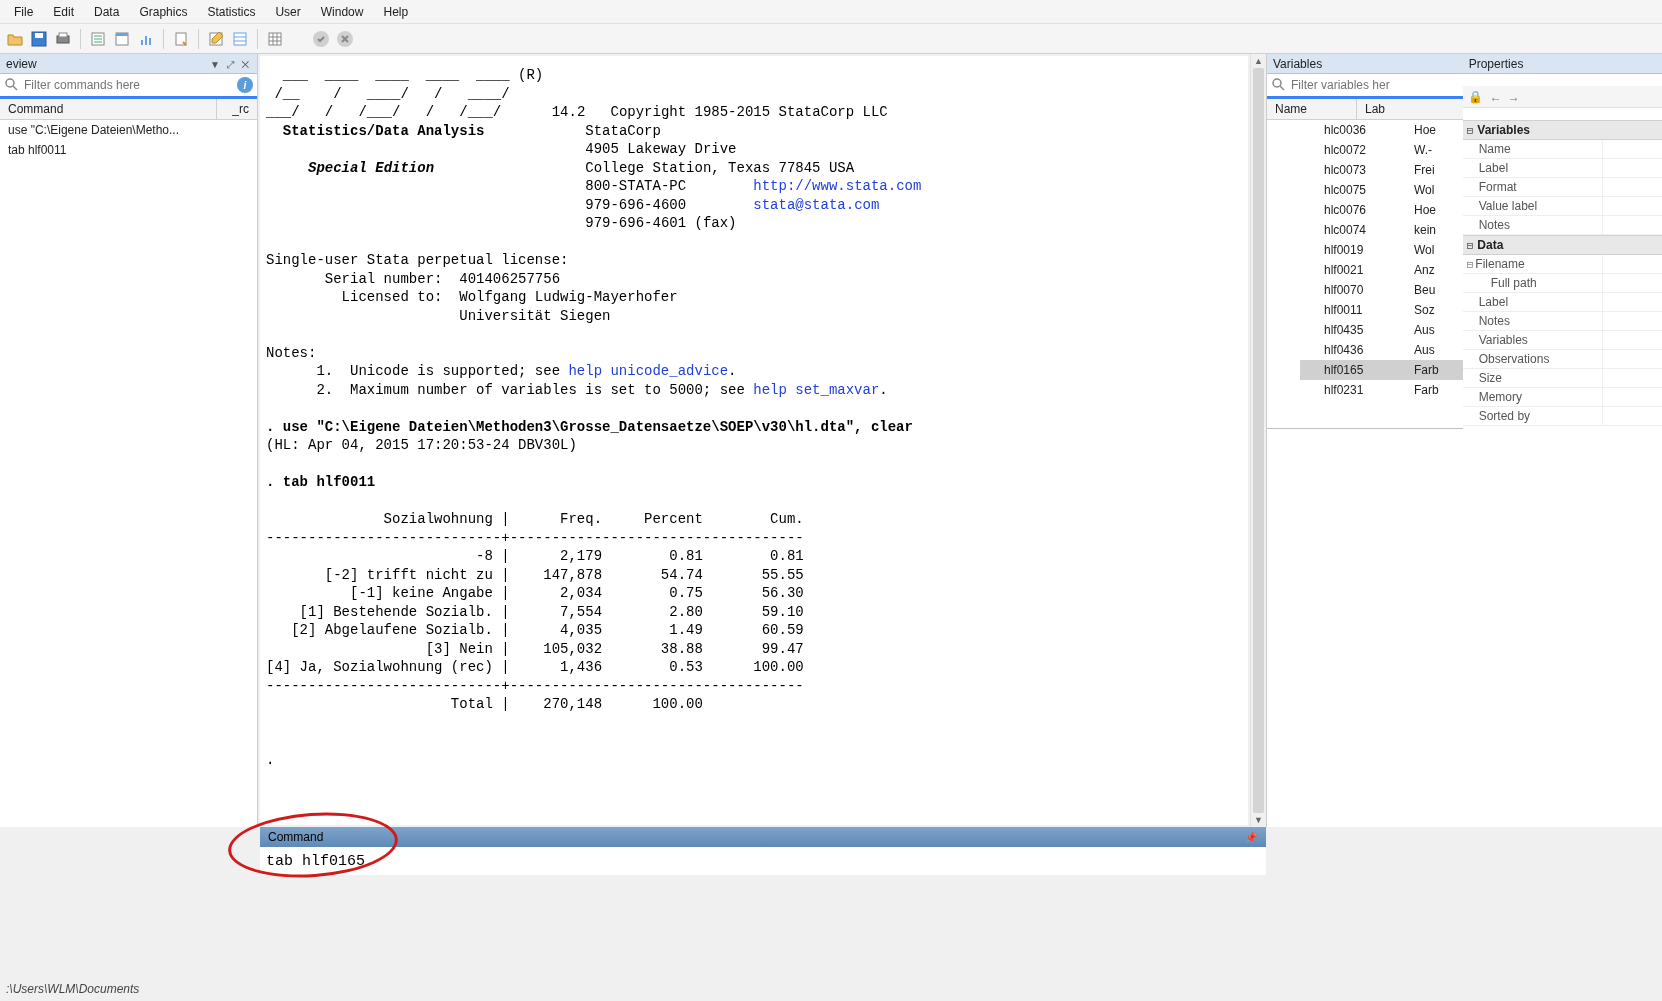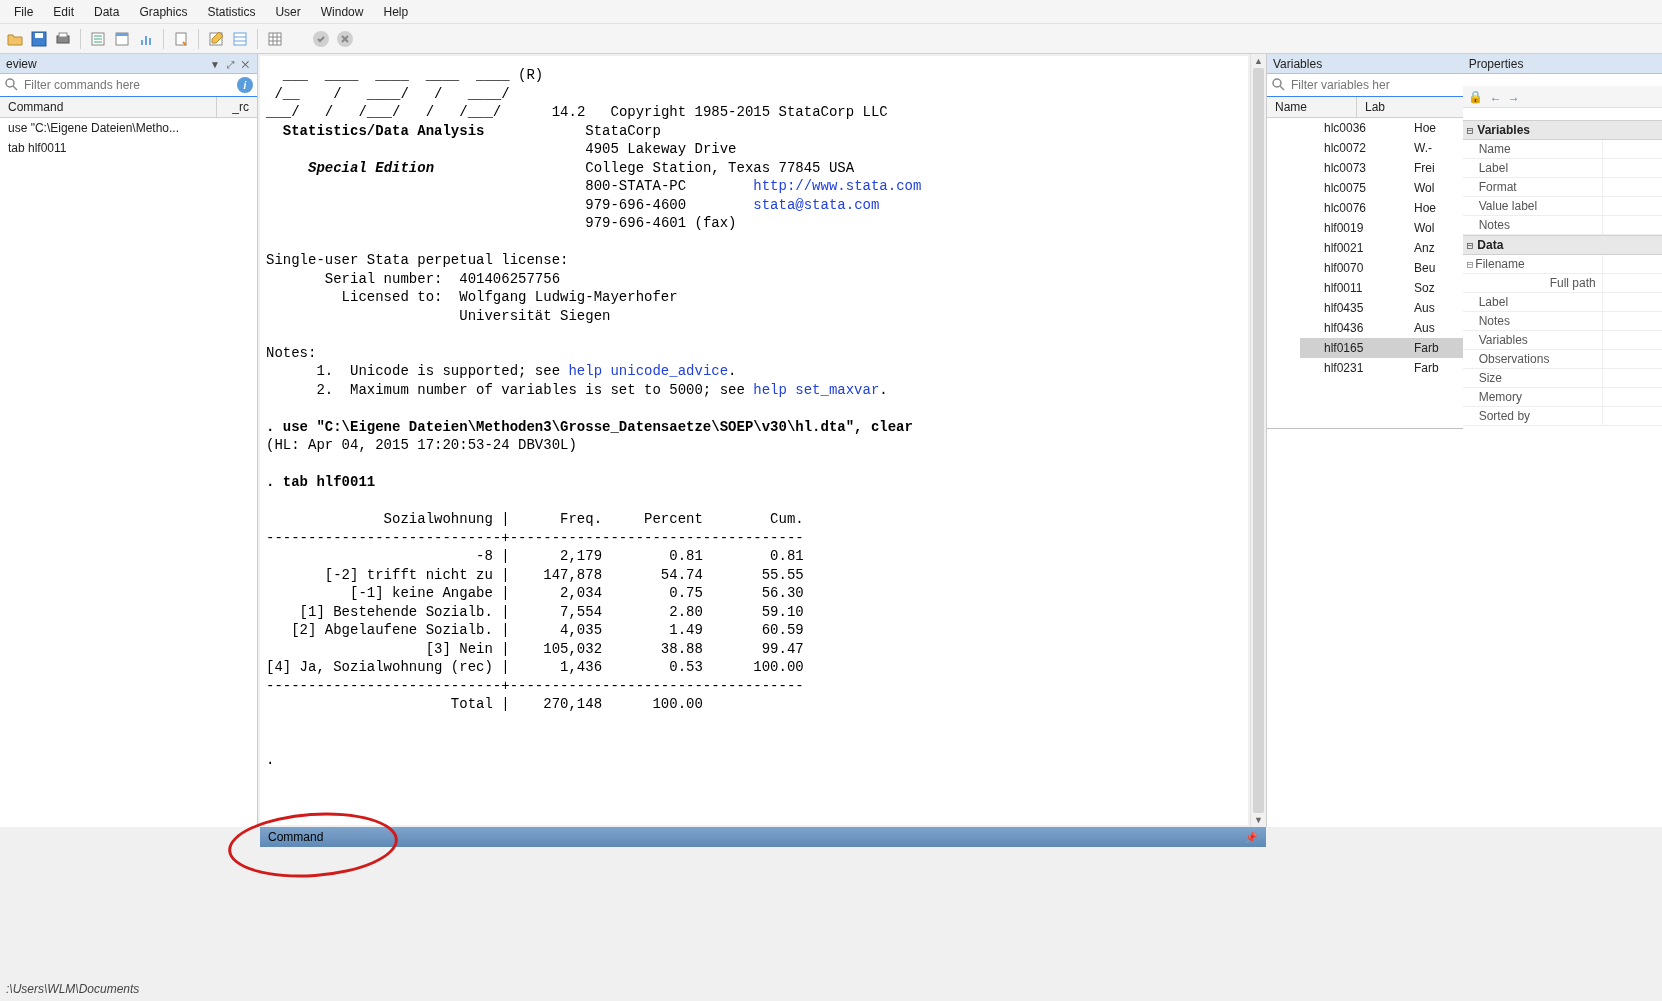--- a/index.html
+++ b/index.html
@@ -56,21 +56,21 @@
   align-items: flex-end;
   justify-content: space-between;
   border-bottom: 1px solid #c0c0c0;
   font-size: 12px;
 }
 .panel-header .dock-icons { font-size: 10px; color: #555; letter-spacing: 2px; }
 .filter-row {
   display: flex;
   align-items: center;
   padding: 3px 4px;
-  border-bottom: 1px solid #3b82f6;
+  border-bottom: 3px solid #3b82f6;
 }
 .filter-row .mag {
   width: 16px; height: 16px; margin-right: 4px;
   display:flex;align-items:center;justify-content:center;
 }
 .filter-row input {
   flex: 1;
   border: none;
   outline: none;
   font-size: 12px;
@@ -180,21 +180,21 @@
   align-items: center;
   border-top: 1px solid #d0d0d0;
   border-bottom: 1px solid #d0d0d0;
 }
 .prop-group .box { font-family: monospace; margin-right: 4px; color:#555; font-weight:normal; font-size:11px;}
 .prop-row {
   display: flex;
   border-bottom: 1px solid #eee;
 }
 .prop-row .pk { width: 140px; padding: 2px 6px 2px 16px; color: #555; border-right: 1px solid #eee; }
-.prop-row.sub .pk { padding-left: 28px; text-align: right; }
+.prop-row.sub .pk { padding-left: 28px; }
 .command-panel {
   height: 48px;
 }
 .command-header {
   background: #6b94bf;
   background: linear-gradient(#7fa4cc, #5f89b6);
   color: #000;
   height: 20px;
   padding: 1px 8px;
   display: flex;
@@ -446,20 +446,24 @@
           </div>
           <div class="var-row">
             <div class="vc1">hlc0075</div>
             <div class="vc2">Wol</div>
           </div>
           <div class="var-row">
             <div class="vc1">hlc0076</div>
             <div class="vc2">Hoe</div>
           </div>
           <div class="var-row">
+            <div class="vc1">hlc0074</div>
+            <div class="vc2">kein</div>
+          </div>
+          <div class="var-row">
             <div class="vc1">hlf0019</div>
             <div class="vc2">Wol</div>
           </div>
           <div class="var-row">
             <div class="vc1">hlf0021</div>
             <div class="vc2">Anz</div>
           </div>
           <div class="var-row">
             <div class="vc1">hlf0070</div>
             <div class="vc2">Beu</div>
@@ -568,19 +572,22 @@
     </div>
   </div>
 
 </div>
 
 <div class="command-panel" style="position:absolute;left:260px;right:396px;top:827px;">
   <div class="command-header">
     <span>Command</span>
     <span class="pin">📌</span>
   </div>
+  <div class="command-input-wrap">
+    <input class="command-input" value="tab hlf0165" style="">
+  </div>
 </div>
 
 <div class="statusbar">
   <span>:\Users\WLM\Documents</span>
 </div>
 
 <div class="anno" style="left:228px; top:813px; width:170px; height:64px;"></div>
 
 </body></html>

